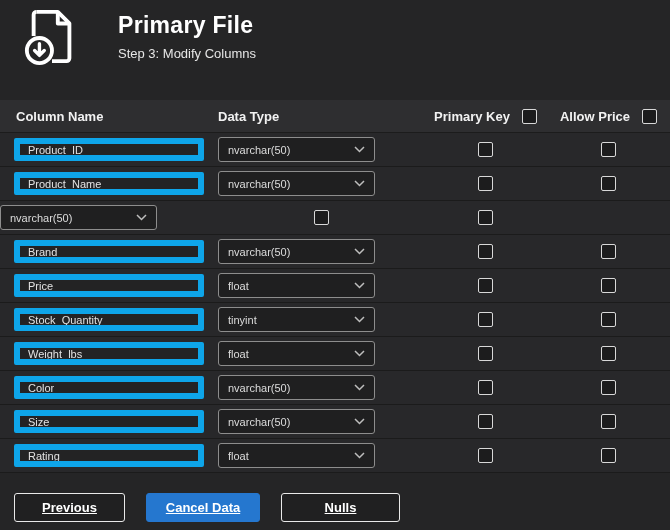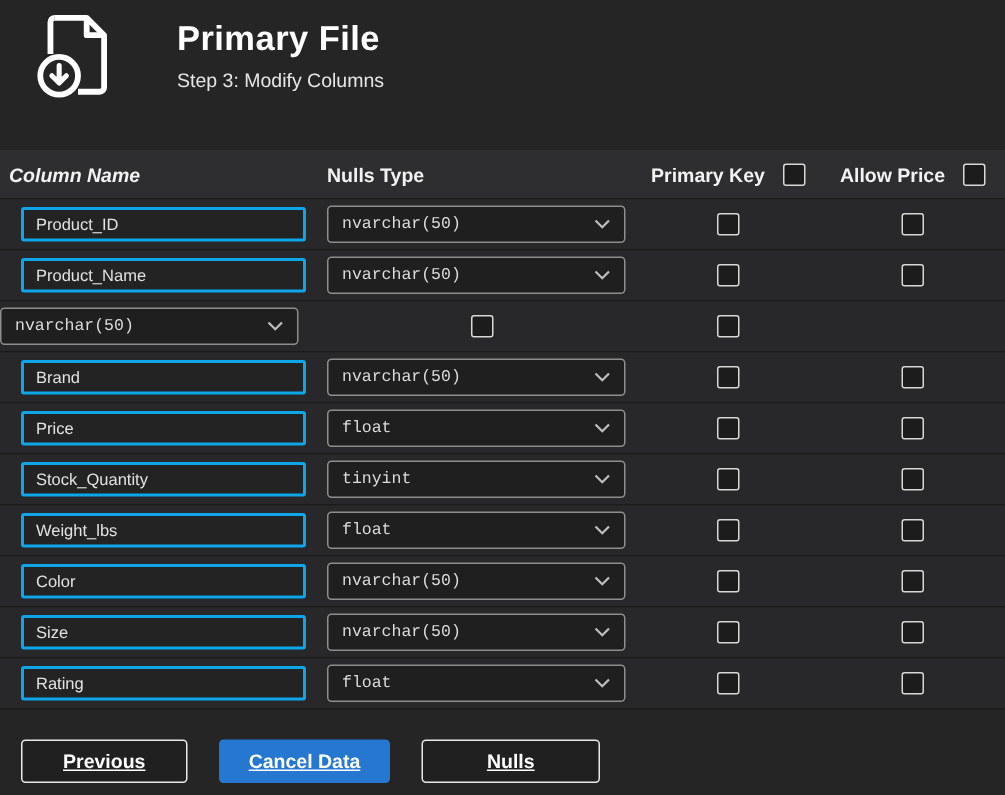--- a/index.html
+++ b/index.html
@@ -30,60 +30,59 @@
     grid-template-columns: 218px 206px 123px 123px;
     align-items: center;
   }
   .table-header {
     margin-top: 34px;
     height: 33px;
     background: #2e2e30;
     border-bottom: 1px solid #1c1c1c;
   }
   .th { font-size: 13px; font-weight: bold; color: #f2f2f2; }
-  .th-name { padding-left: 6px; font-style: italic; }
+  .th-name { padding-left: 16px; }
   .th-check-group {
     display: flex;
     align-items: center;
     justify-content: center;
     gap: 12px;
   }
   .rows { background: #262627; }
   .row {
     height: 34px;
     border-bottom: 1px solid #1b1b1b;
     background: #28282a;
   }
   .name-input {
     width: 190px;
     height: 23px;
     margin-left: 14px;
     background: #232324;
-    border: 2px solid #0ea5e9;
+    border: 6px solid #0ea5e9;
     border-radius: 2px;
     color: #e2e2e2;
     font-size: 11px;
     font-family: "Liberation Sans", sans-serif;
     padding: 0 8px;
     outline: none;
   }
   .type-select {
-    width: 199px;
+    width: 157px;
     height: 25px;
     background: #1f1f20;
     border: 1px solid #8d8d8d;
     border-radius: 3px;
     display: flex;
     align-items: center;
     justify-content: space-between;
     padding: 0 9px;
     font-size: 11px;
     color: #dcdcdc;
     cursor: default;
-    font-family: Liberation Mono, monospace;
   }
   .chev { display: flex; align-items: center; }
   .checkbox {
     width: 15px;
     height: 15px;
     background: #1c1c1d;
     border: 1px solid #d8d8d8;
     border-radius: 2px;
     display: inline-block;
   }
@@ -131,21 +130,21 @@
     <path d="M19 37 v11 M14 44 l5 5 l5 -5" stroke="#ffffff" stroke-width="3.5" stroke-linecap="round" stroke-linejoin="round" fill="none"></path>
   </svg>
   <div class="header-text">
     <div class="page-title">Primary File</div>
     <div class="page-subtitle">Step 3: Modify Columns</div>
   </div>
 </div>
 
 <div class="grid table-header">
   <div class="th th-name">Column Name</div>
-  <div class="th">Nulls Type</div>
+  <div class="th">Data Type</div>
   <div class="th th-check-group">
     <span>Primary Key</span>
     <span class="checkbox"></span>
   </div>
   <div class="th th-check-group">
     <span>Allow Price</span>
     <span class="checkbox"></span>
   </div>
 </div>
 

